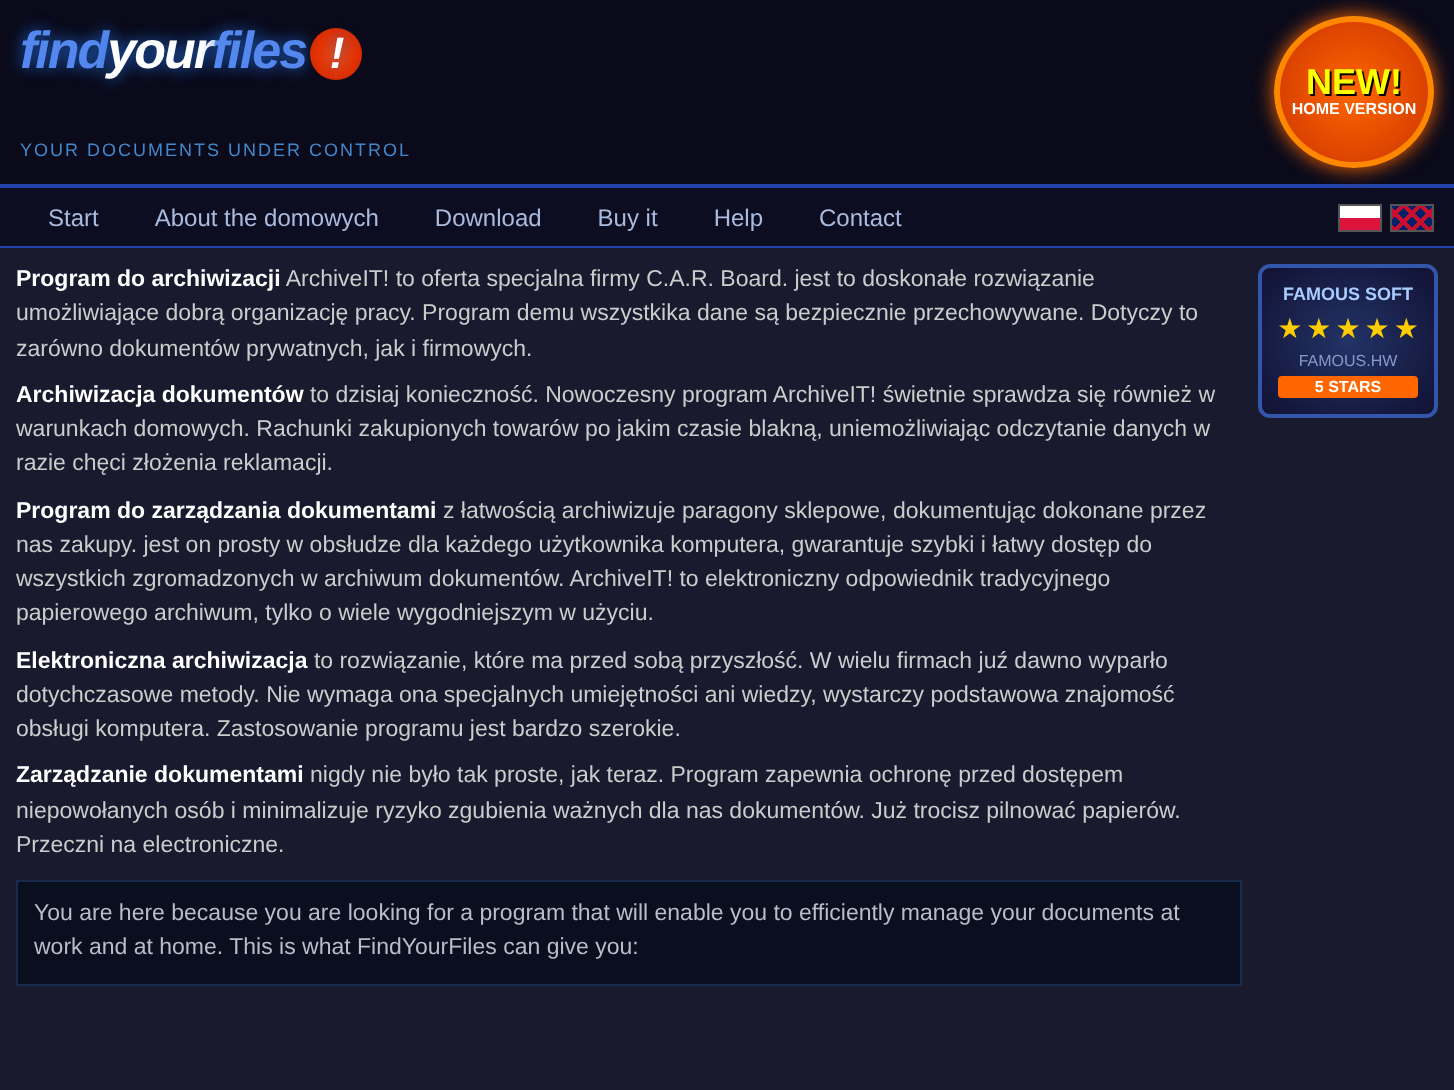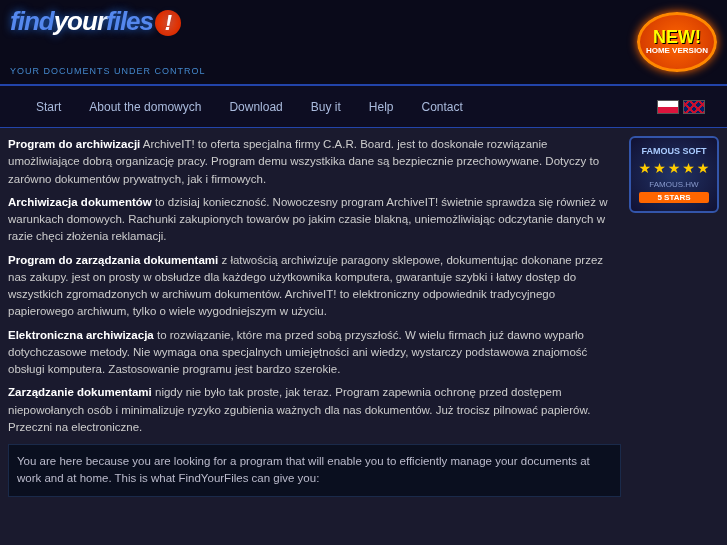--- a/index.html
+++ b/index.html
@@ -69,21 +69,21 @@
       color: #4488cc;
       text-transform: uppercase;
       letter-spacing: 1px;
       margin-top: 2px;
     }
 
     #new-badge {
       background: radial-gradient(circle, #ff6600, #cc3300);
       border-radius: 50%;
       width: 80px;
-      height: 60px;
+      height: 76px;
       display: flex;
       flex-direction: column;
       align-items: center;
       justify-content: center;
       border: 3px solid #ff8800;
       text-align: center;
       box-shadow: 0 0 10px #ff6600;
     }
 
     #new-badge .new-label {
@@ -100,23 +100,23 @@
       font-weight: bold;
       text-transform: uppercase;
       line-height: 1.2;
     }
 
     
     #nav {
       background: #0d0d22;
       display: flex;
       align-items: center;
-      padding: 0 22px;
+      padding: 0 10px;
       border-bottom: 1px solid #2244aa;
-      height: 42px;
+      height: 30px;
     }
 
     #nav-items {
       display: flex;
       align-items: center;
       gap: 0;
       flex: 1;
     }
 
     .nav-item {

